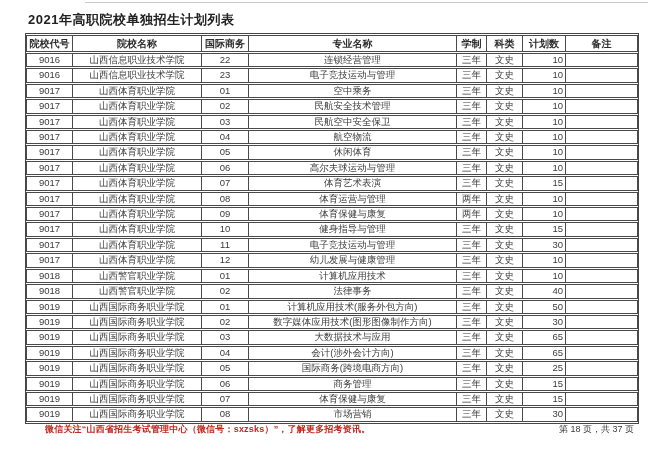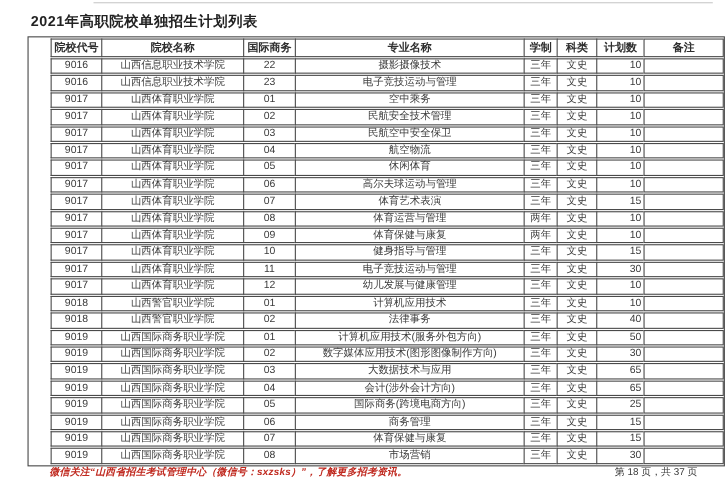--- a/index.html
+++ b/index.html
@@ -23,21 +23,20 @@
     padding-left: 28px;
   }
   table.plan-table {
     position: absolute; left: 25px; top: 33px;
     width: 612px;
     table-layout: fixed;
     border-collapse: separate;
     border-spacing: 0 1px;
     border: 1px solid #474747;
     font-size: 9.5px;
-    padding-left: 20px;
   }
   table.plan-table th, table.plan-table td {
     border-top: 1px solid #4a4a4a;
     border-bottom: 1px solid #4a4a4a;
     border-left: 1px solid #4a4a4a;
     padding: 0 2px;
     overflow: hidden;
     white-space: nowrap;
     color: #3b3b3b;
   }
@@ -94,21 +93,21 @@
         <th>科类</th>
         <th>计划数</th>
         <th>备注</th>
       </tr>
     </thead>
   <tbody>
       <tr>
         <td class="c-code">9016</td>
         <td class="c-college">山西信息职业技术学院</td>
         <td class="c-majorcode">22</td>
-        <td class="c-major">摄影摄像技术</td>
+        <td class="c-major">连锁经营管理</td>
         <td class="c-duration">三年</td>
         <td class="c-category">文史</td>
         <td class="c-plan">10</td>
         <td class="c-remark"></td>
       </tr>
       <tr>
         <td class="c-code">9016</td>
         <td class="c-college">山西信息职业技术学院</td>
         <td class="c-majorcode">23</td>
         <td class="c-major">电子竞技运动与管理</td>
@@ -333,14 +332,14 @@
         <td class="c-majorcode">08</td>
         <td class="c-major">市场营销</td>
         <td class="c-duration">三年</td>
         <td class="c-category">文史</td>
         <td class="c-plan">30</td>
         <td class="c-remark"></td>
       </tr>
     </tbody>
 </table>
 
-<div class="footer-notice" style="color: rgb(192, 42, 32); font-style: italic;">微信关注“山西省招生考试管理中心（微信号：sxzsks）”，了解更多招考资讯。</div>
+<div class="footer-notice" style="color: rgb(192, 42, 32);">微信关注“山西省招生考试管理中心（微信号：sxzsks）”，了解更多招考资讯。</div>
 <div class="footer-page">第 18 页，共 37 页</div>
 
 </body></html>

